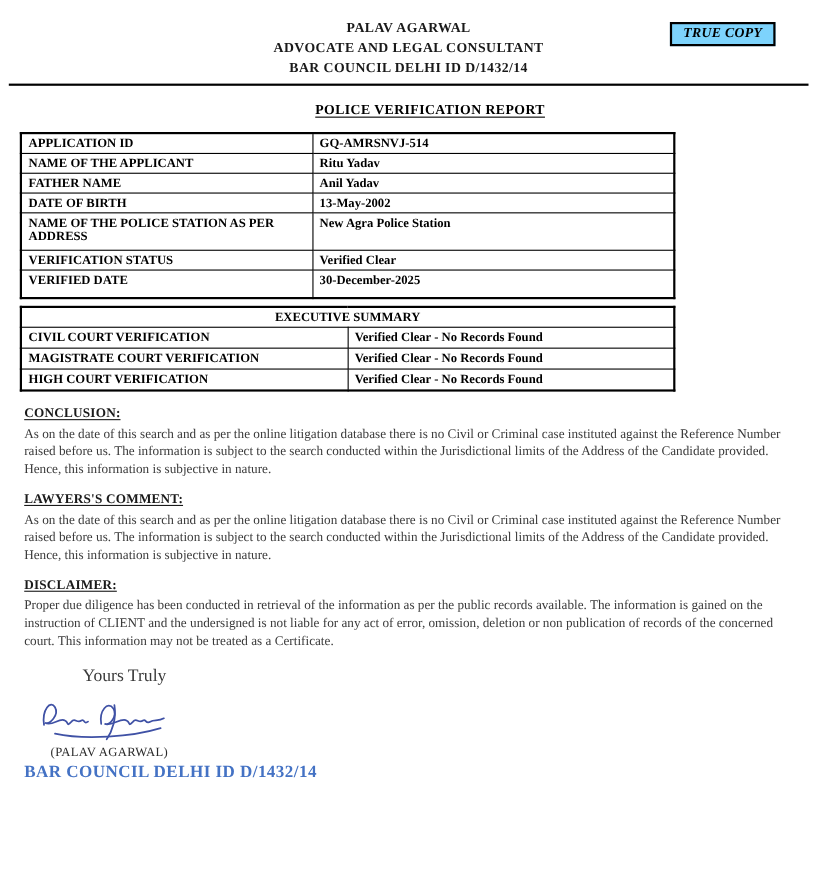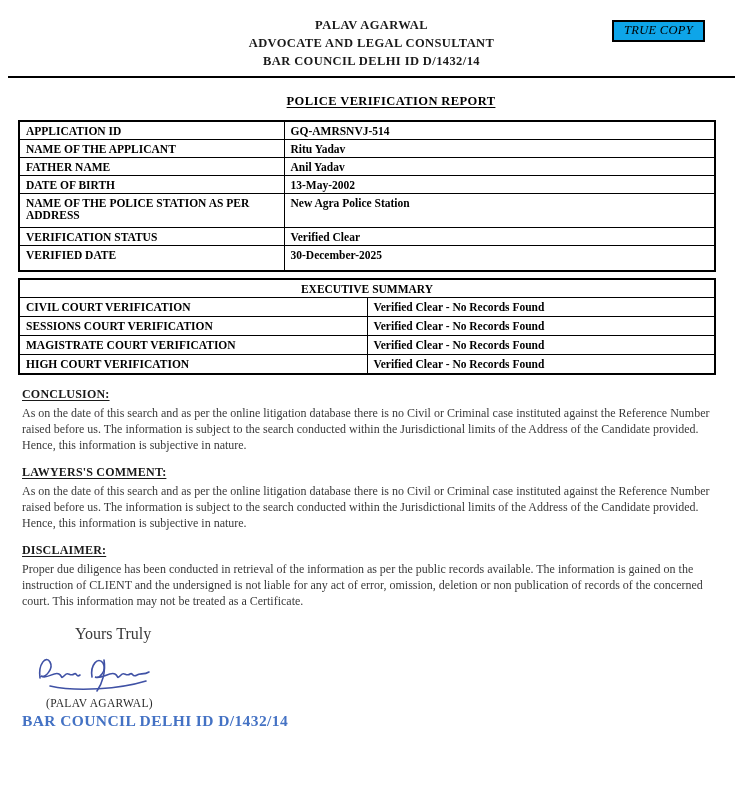--- a/index.html
+++ b/index.html
@@ -13,38 +13,38 @@
 
   
   .letterhead { padding-top: 16px; text-align: center; }
   .letterhead div {
     font-weight: bold; font-size: 12.5px; line-height: 18px; letter-spacing: 0.4px;
     color: #1a1a1a;
   }
   .true-copy {
     position: absolute; top: 20px; right: 38px;
     border: 2px solid #000; padding: 1px 10px 2px 10px;
-    font-style: italic; font-weight: normal; font-size: 12.5px; letter-spacing: 0.3px;
-    background: #0ea5e9;
+    font-style: italic; font-weight: bold; font-size: 12.5px; letter-spacing: 0.3px;
+    background: #7dd3fc;
   }
   .top-rule {
     border: none; border-top: 2.5px solid #000;
     margin: 6px 8px 0 8px;
   }
 
   
   .report-title { text-align: center; margin-top: 13px; padding-left: 39px; }
   .report-title span {
     font-weight: bold; font-size: 12.5px; letter-spacing: 0.4px;
     text-decoration: underline; text-underline-offset: 2px;
   }
 
   
   table.doc-table {
-    width: 698px; margin: 11px 15px 0 18px;
+    width: 596px; margin: 11px 15px 0 18px;
     border-collapse: collapse; border: 2px solid #000;
     table-layout: fixed;
   }
   table.doc-table td {
     border: 1px solid #000;
     font-size: 11.5px; font-weight: bold;
     padding: 3px 6px 2px 6px;
     vertical-align: top;
     color: #000;
     overflow: hidden;
@@ -139,24 +139,20 @@
   <table class="doc-table summary-table">
     <tbody>
       <tr class="summary-head">
         <td colspan="2">EXECUTIVE SUMMARY</td>
       </tr>
       <tr>
         <td class="col-label">CIVIL COURT VERIFICATION</td>
         <td class="col-value">Verified Clear - No Records Found</td>
       </tr>
       <tr>
-        <td class="col-label">SESSIONS COURT VERIFICATION</td>
-        <td class="col-value">Verified Clear - No Records Found</td>
-      </tr>
-      <tr>
         <td class="col-label">MAGISTRATE COURT VERIFICATION</td>
         <td class="col-value">Verified Clear - No Records Found</td>
       </tr>
       <tr>
         <td class="col-label">HIGH COURT VERIFICATION</td>
         <td class="col-value">Verified Clear - No Records Found</td>
       </tr>
     </tbody>
   </table>
 

